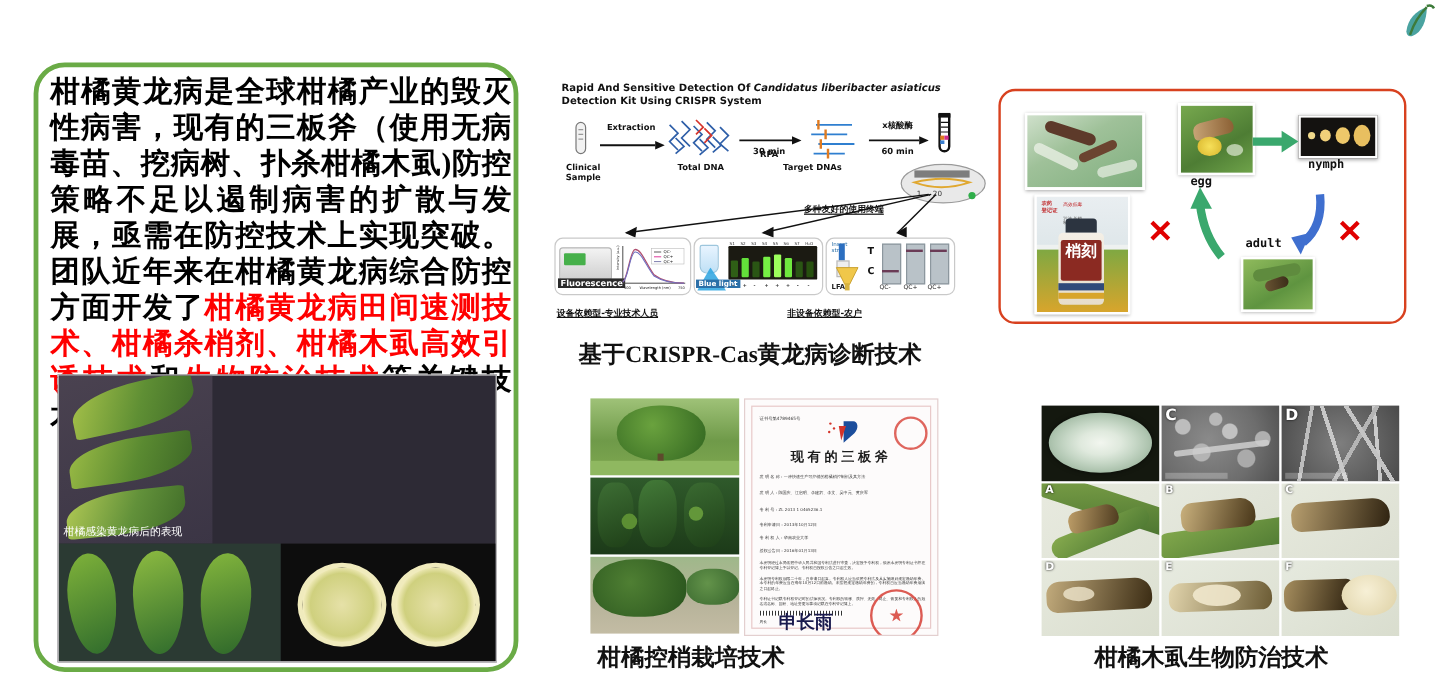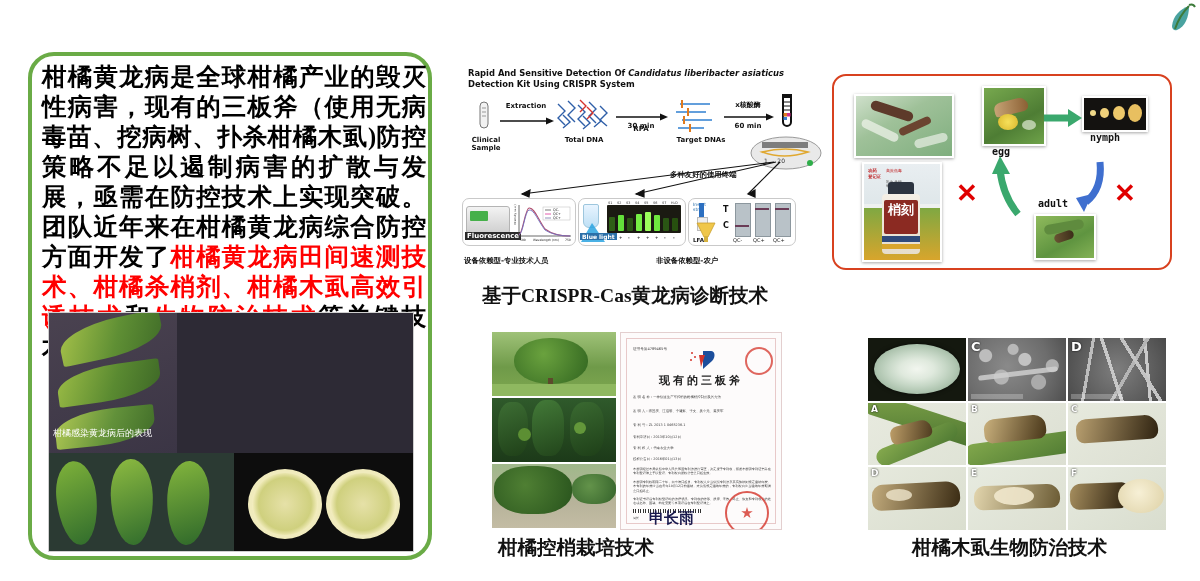--- a/index.html
+++ b/index.html
@@ -44,21 +44,21 @@
   .hp{position:absolute;overflow:hidden;}
   .hp-leaves-tl{left:0;top:0;width:128px;height:140px;background:
      linear-gradient(160deg,#4a4250 0%,#3b3545 100%);}
   .hp-fruits-tr{left:128px;top:0;width:236px;height:140px;background:
      linear-gradient(150deg,#3a3446 0%,#2b2636 100%);}
   .hp-leaves-bl{left:0;top:140px;width:185px;height:98px;background:#2b3a33;}
   .hp-cut-br{left:185px;top:140px;width:179px;height:98px;background:#0d0d0d;}
   .lbl{position:absolute;color:#fff;font-family:"Liberation Sans",sans-serif;}
   .lbl-normal{left:134px;top:18px;font-size:13px;line-height:15px;}
   .lbl-inv{left:182px;top:86px;font-size:13px;font-style:normal;}
-  .lbl-cn{left:4px;top:114px;font-size:9px;font-family:Liberation Serif, serif;}
+  .lbl-cn{left:4px;top:124px;font-size:9px;font-family:Liberation Serif, serif;}
   
   .leaf{position:absolute;border-radius:60% 5% 60% 5%;}
   
   .fruit{position:absolute;border-radius:50%;}
 
   
   .crispr{
     position:absolute;left:458px;top:58px;width:338px;height:215px;
     background:#fff;
   }
@@ -70,21 +70,21 @@
   .crispr-title i{font-style:italic;}
   .flowrow{position:absolute;left:6px;top:38px;width:330px;height:72px;}
   .fi{position:absolute;font-family:"DejaVu Sans",sans-serif;font-size:7px;
       color:#111;text-align:center;font-weight:700;}
   .arrowlbl{position:absolute;font-family:"DejaVu Sans",sans-serif;
       font-size:7px;color:#111;font-weight:700;text-align:center;}
   .panelrow{position:absolute;left:2px;top:116px;width:334px;height:72px;}
   .subpanel{position:absolute;border:1px solid #c9c9c9;border-radius:7px;
       background:#fff;overflow:hidden;}
   .cap-cn{position:absolute;font-family:"DejaVu Sans",sans-serif;font-size:7.4px;
-      color:#111;font-weight:700;}
+      color:#111;font-weight:700;text-decoration:underline;}
 
   
   .red-box{
     position:absolute;left:832px;top:74px;width:340px;height:196px;
     border:2.5px solid #d8411f;border-radius:14px;background:#fff;
     box-sizing:border-box;
   }
   .ph{position:absolute;background:#fff;border:2px solid #fff;
       box-shadow:0 1px 3px rgba(0,0,0,.35);overflow:hidden;}
   .cyc-lbl{position:absolute;font-family:"DejaVu Sans Mono","Liberation Mono",monospace;
@@ -239,21 +239,21 @@
               <line x1="6" y1="30" x2="32" y2="30"></line>
           </g>
           <g stroke="#e07b20" stroke-width="2">
             <line x1="10" y1="2" x2="10" y2="10"></line>
               <line x1="16" y1="10" x2="16" y2="18"></line>
             <line x1="12" y1="18" x2="12" y2="26"></line>
               <line x1="18" y1="26" x2="18" y2="34"></line>
           </g>
         </svg>
       </div>
-      <div class="fi" style="left:208px;top:40px;width:58px;">Target DNAs</div>
+      <div class="fi" style="left:184px;top:40px;width:58px;">Target DNAs</div>
 
       <div class="arrowlbl" style="left:258px;top:4px;width:52px;">x核酸酶</div>
       <svg style="position:absolute;left:260px;top:16px;" width="50" height="10">
         <line x1="0" y1="5" x2="42" y2="5" stroke="#111" stroke-width="1.6"></line>
         <polygon points="42,1.5 50,5 42,8.5" fill="#111"></polygon>
       </svg>
       <div class="arrowlbl" style="left:258px;top:26px;width:52px;">60 min</div>
 
       <div style="position:absolute;left:310px;top:-2px;">
         <svg width="26" height="46" viewBox="0 0 26 46">

